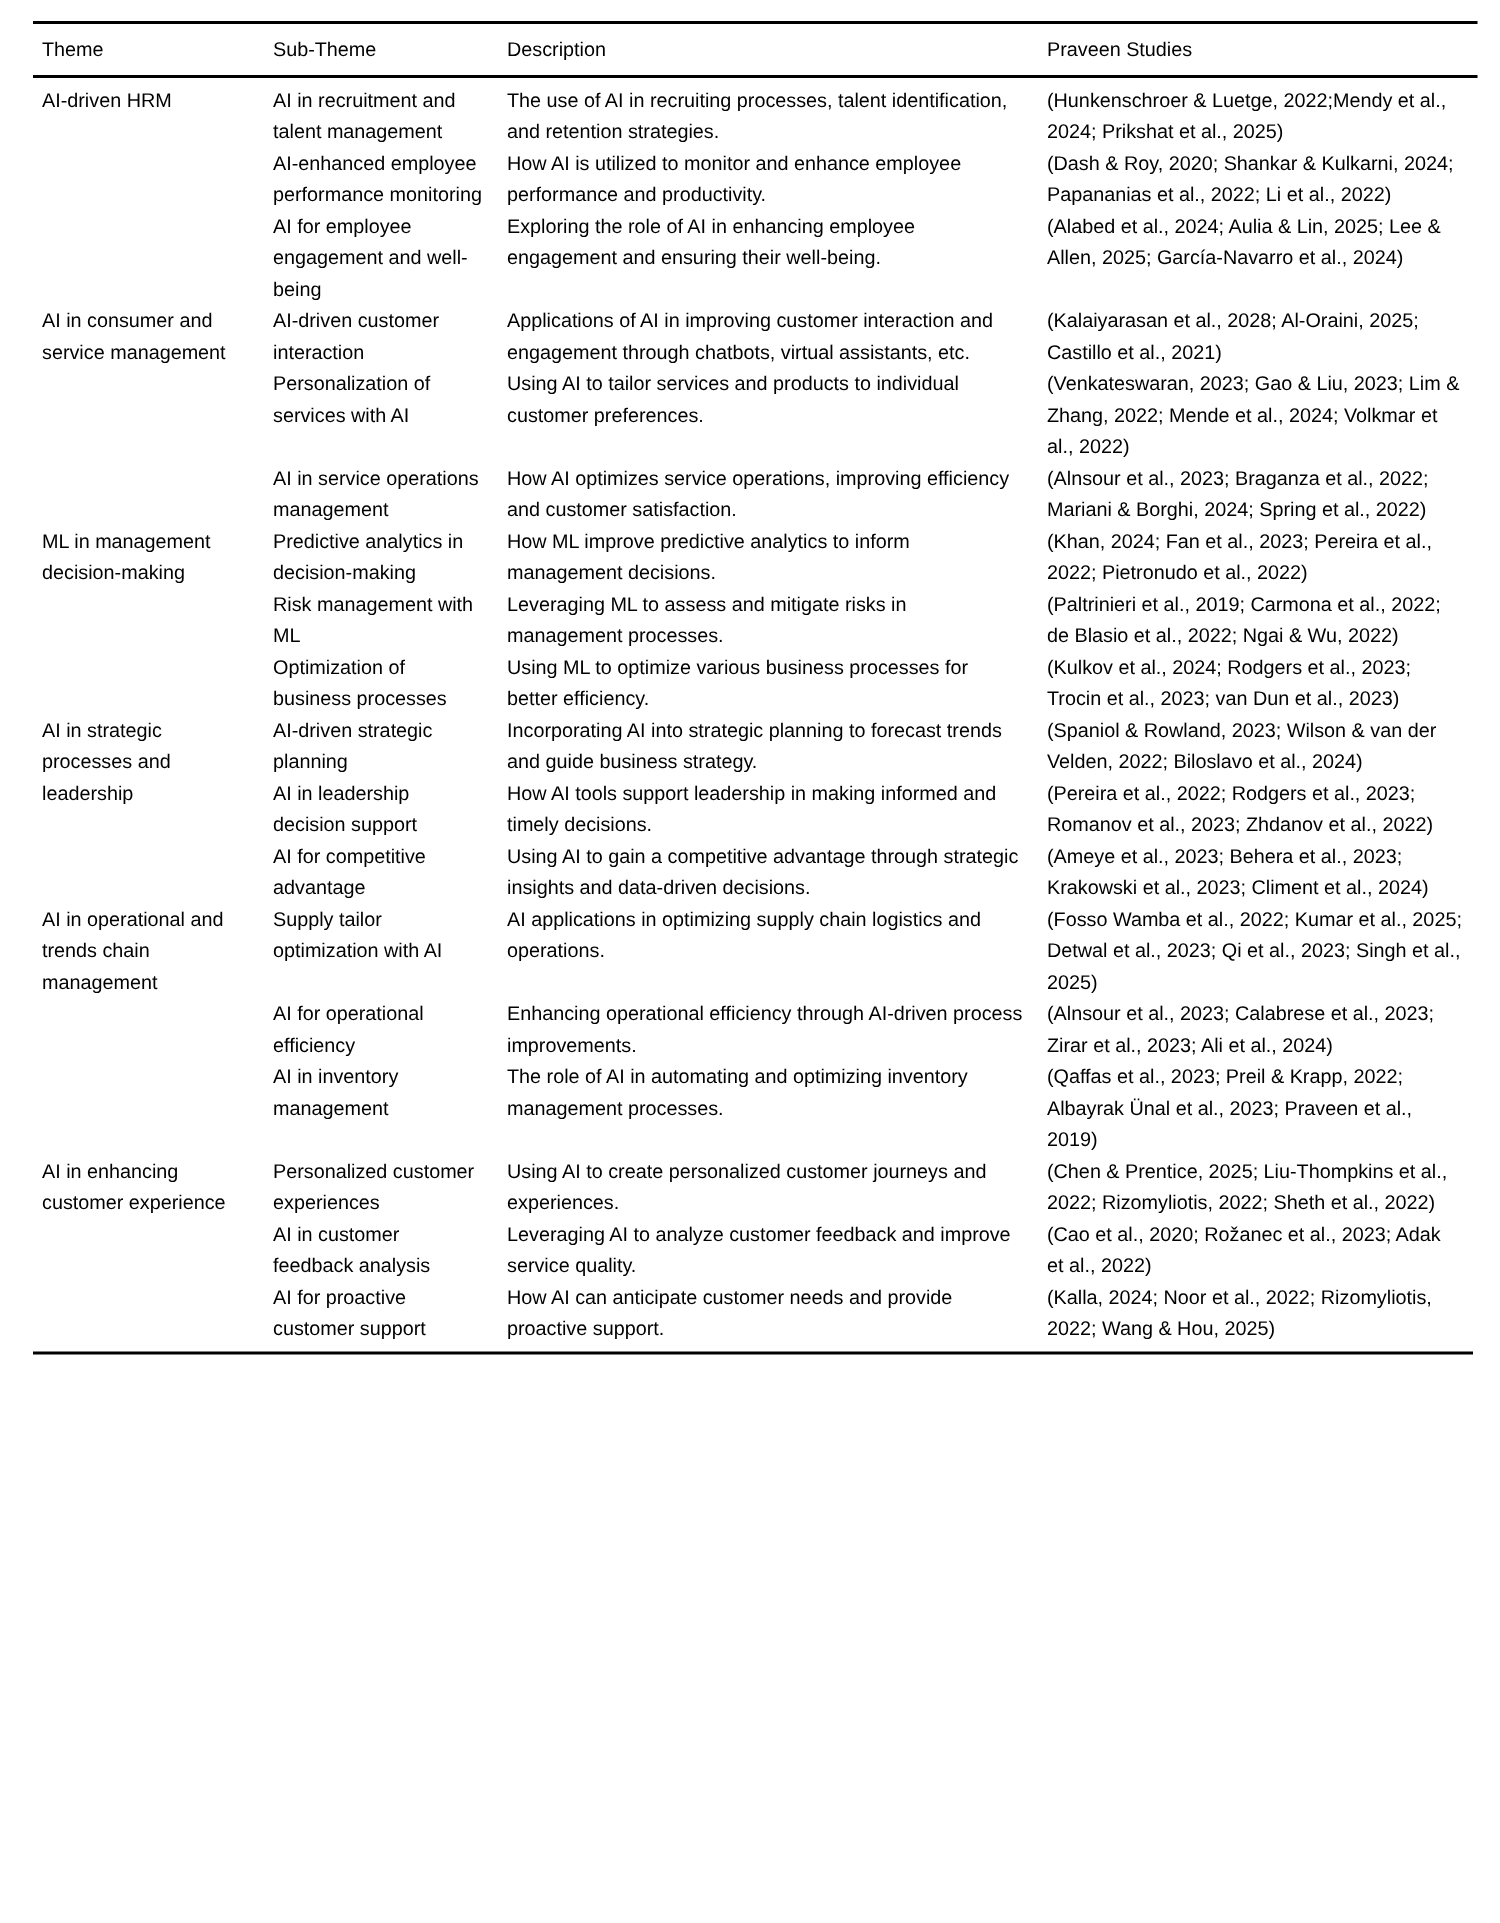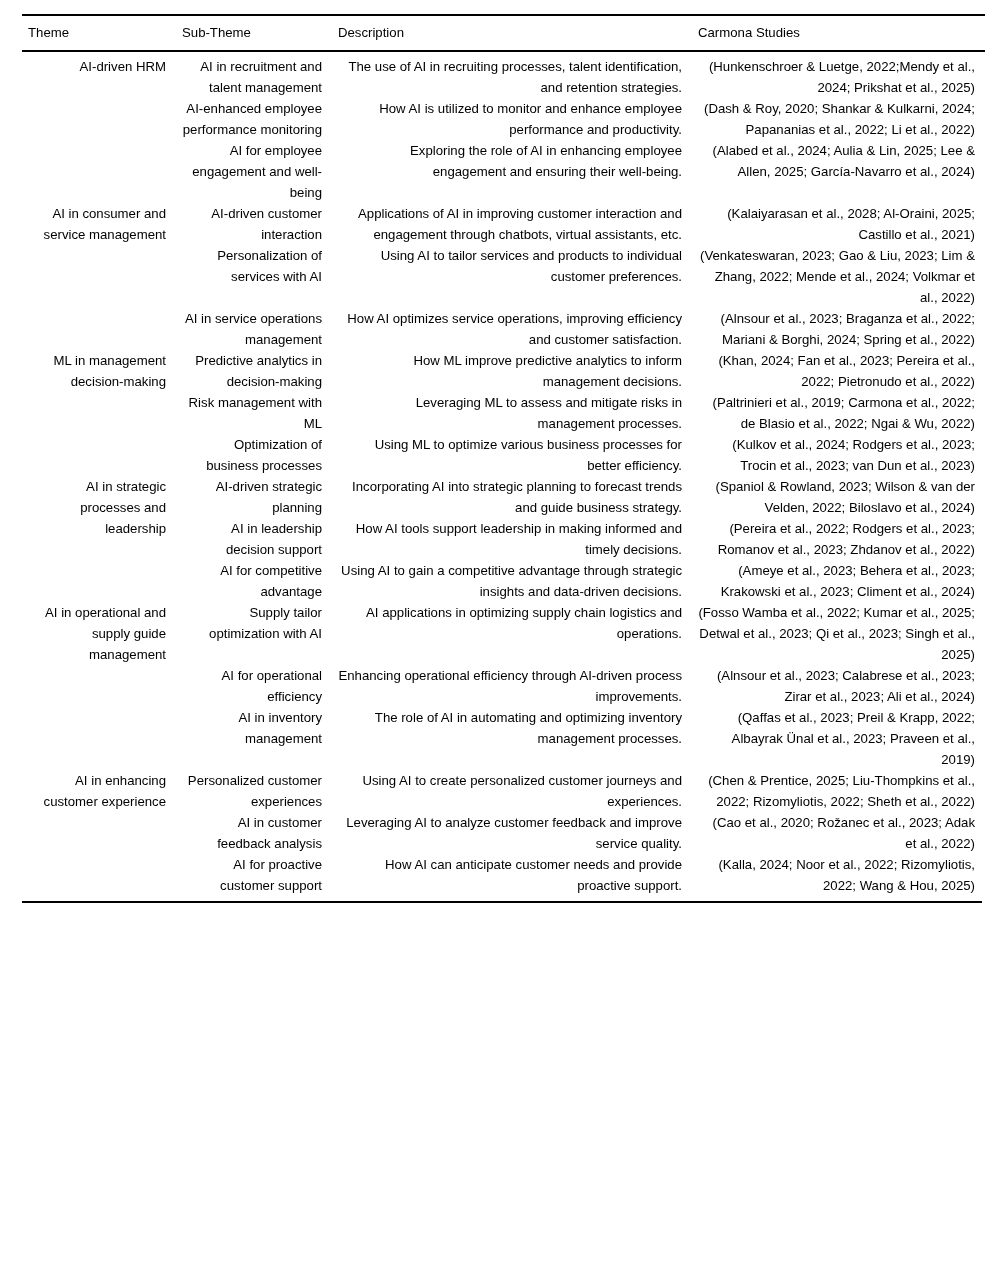--- a/index.html
+++ b/index.html
@@ -56,21 +56,20 @@
     line-height: 21px;
     word-wrap: break-word;
     overflow-wrap: break-word;
   }
   tbody tr.group-first > td.theme-cell {
     
   }
   tbody tr.sub-row > td {
     padding-top: 0;
     padding-bottom: 0;
-    text-align: right;
   }
   
   tbody tr.first-body > td { padding-top: 4px; }
   tbody tr.last-body > td  { padding-bottom: 5px; }
 
   .table-end-rule {
     border-top: 2.4px solid #000;
     width: 960px;
     margin-top: 0;
   }
@@ -86,21 +85,21 @@
         <col class="c-theme">
         <col class="c-sub">
         <col class="c-desc">
         <col class="c-studies">
       </colgroup>
       <thead>
         <tr>
           <th>Theme</th>
           <th>Sub-Theme</th>
           <th>Description</th>
-          <th>Carmona Studies</th>
+          <th>Praveen Studies</th>
         </tr>
       </thead>
       <tbody id="table-body">
           <tr class="sub-row group-first first-body">
             <td class="theme-cell" rowspan="3">AI-driven HRM</td>
             <td>AI in recruitment and talent management</td>
             <td>The use of AI in recruiting processes, talent identification, and retention strategies.</td>
             <td>(Hunkenschroer &amp; Luetge, 2022;Mendy et al., 2024; Prikshat et al., 2025)</td>
           </tr>
           <tr class="sub-row">
@@ -155,21 +154,21 @@
             <td>AI in leadership decision support</td>
             <td>How AI tools support leadership in making informed and timely decisions.</td>
             <td>(Pereira et al., 2022; Rodgers et al., 2023; Romanov et al., 2023; Zhdanov et al., 2022)</td>
           </tr>
           <tr class="sub-row">
             <td>AI for competitive advantage</td>
             <td>Using AI to gain a competitive advantage through strategic insights and data-driven decisions.</td>
             <td>(Ameye et al., 2023; Behera et al., 2023; Krakowski et al., 2023; Climent et al., 2024)</td>
           </tr>
           <tr class="sub-row group-first">
-            <td class="theme-cell" rowspan="3">AI in operational and supply guide management</td>
+            <td class="theme-cell" rowspan="3">AI in operational and trends chain management</td>
             <td>Supply tailor optimization with AI</td>
             <td>AI applications in optimizing supply chain logistics and operations.</td>
             <td>(Fosso Wamba et al., 2022; Kumar et al., 2025; Detwal et al., 2023; Qi et al., 2023; Singh et al., 2025)</td>
           </tr>
           <tr class="sub-row">
             <td>AI for operational efficiency</td>
             <td>Enhancing operational efficiency through AI-driven process improvements.</td>
             <td>(Alnsour et al., 2023; Calabrese et al., 2023; Zirar et al., 2023; Ali et al., 2024)</td>
           </tr>
           <tr class="sub-row">

